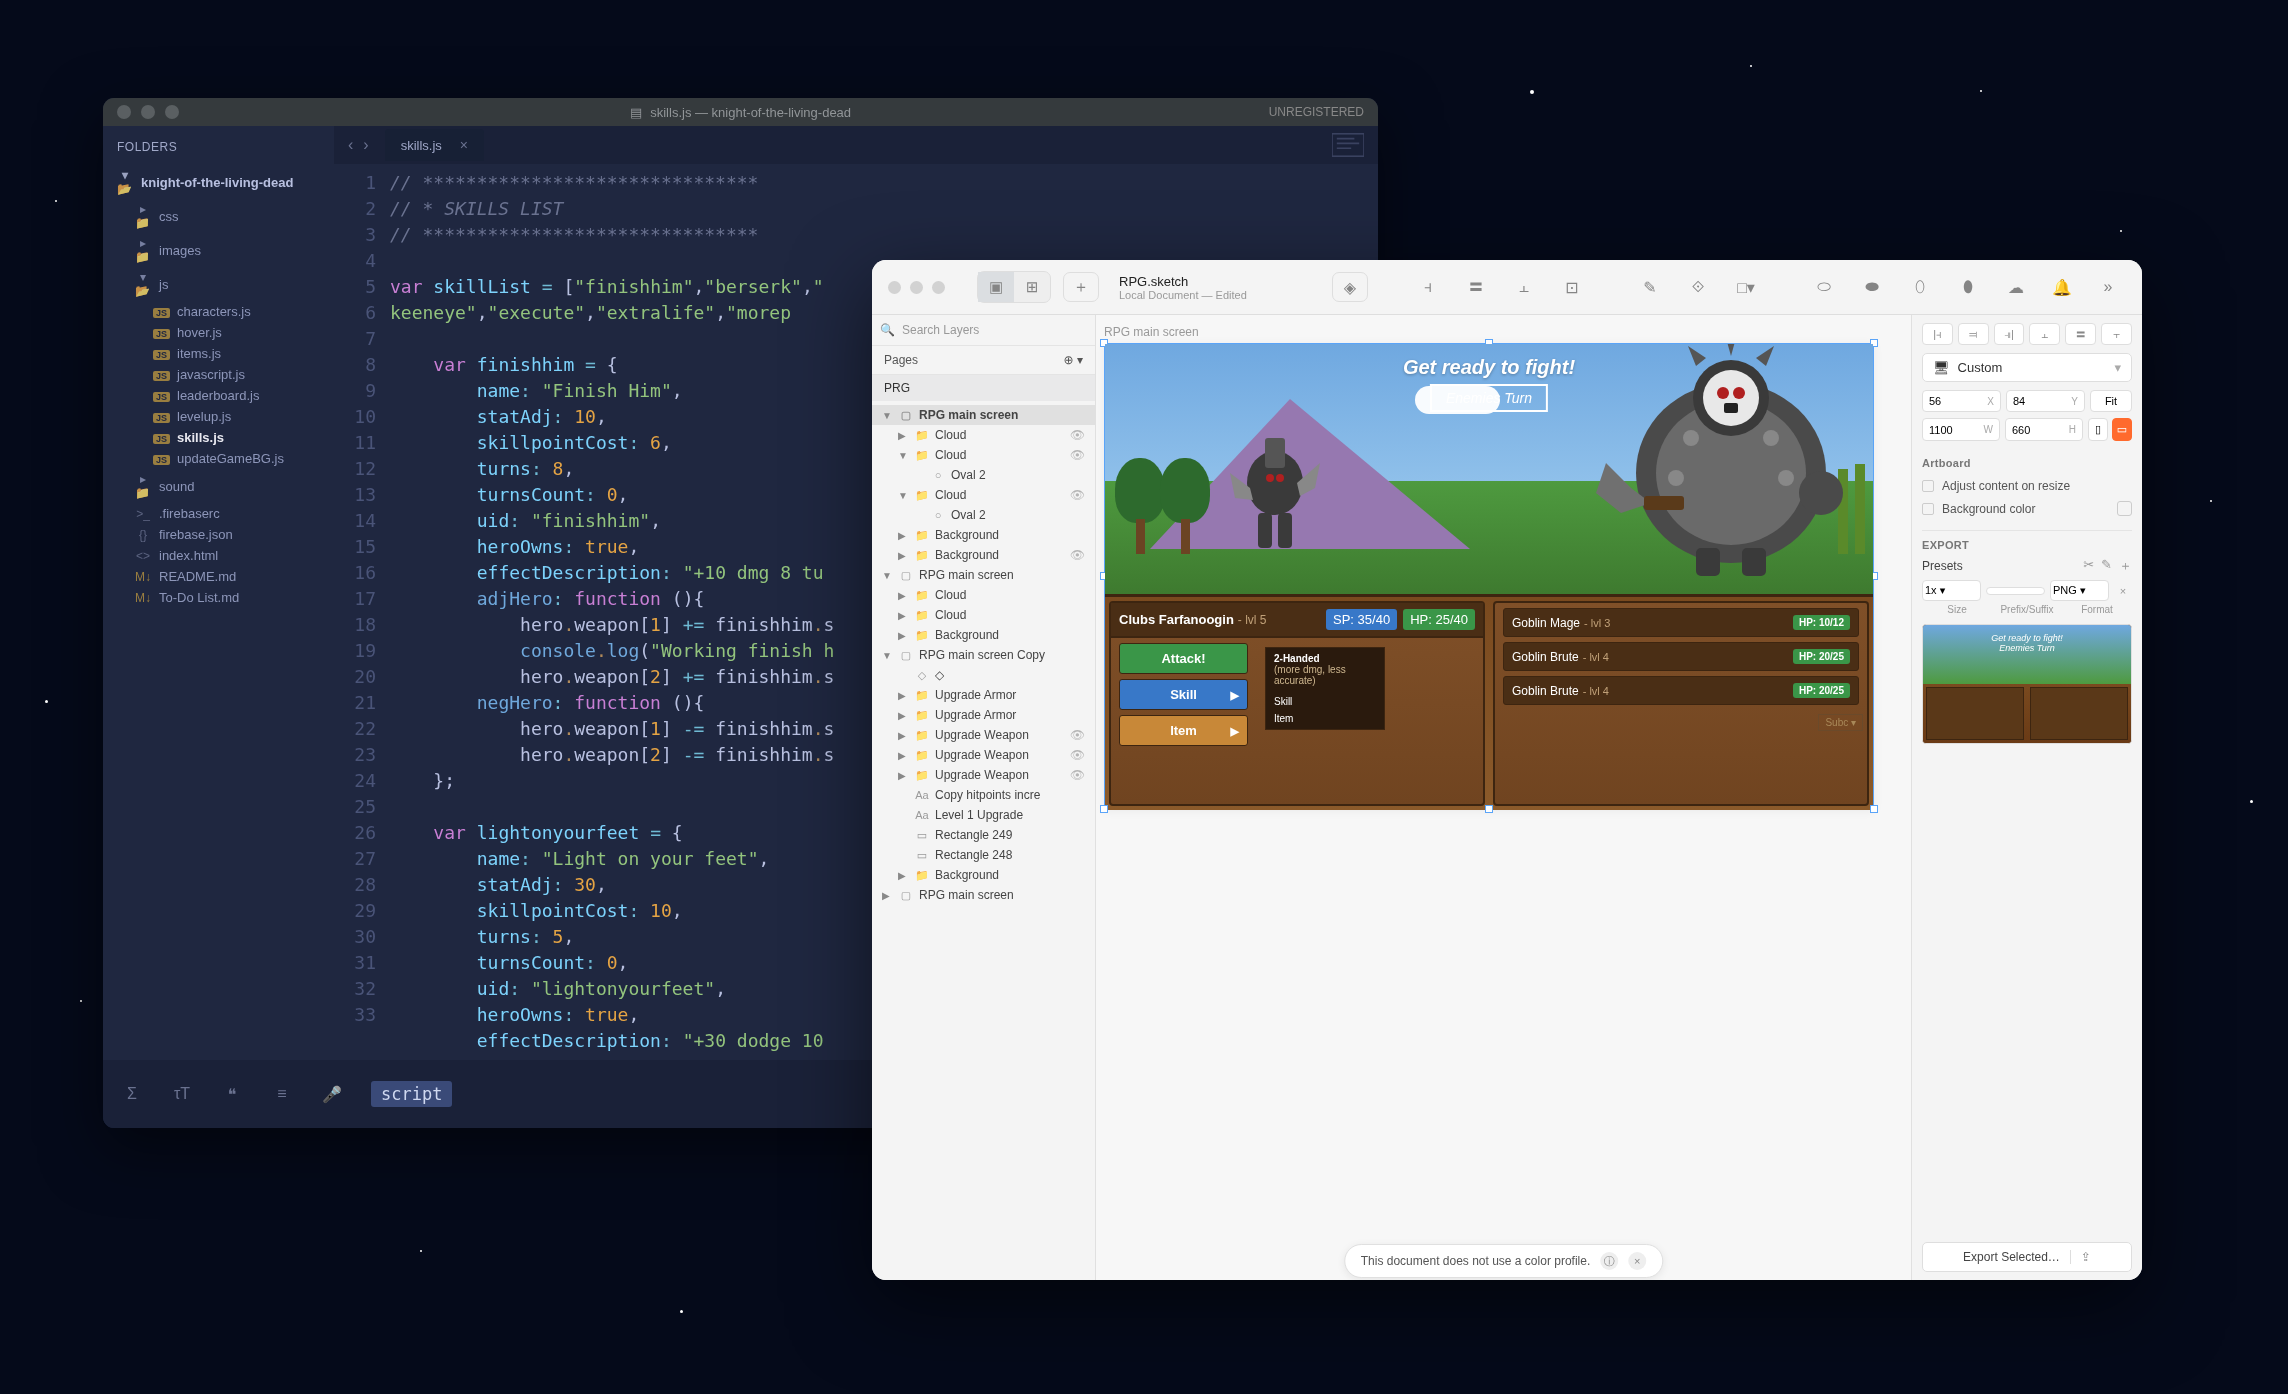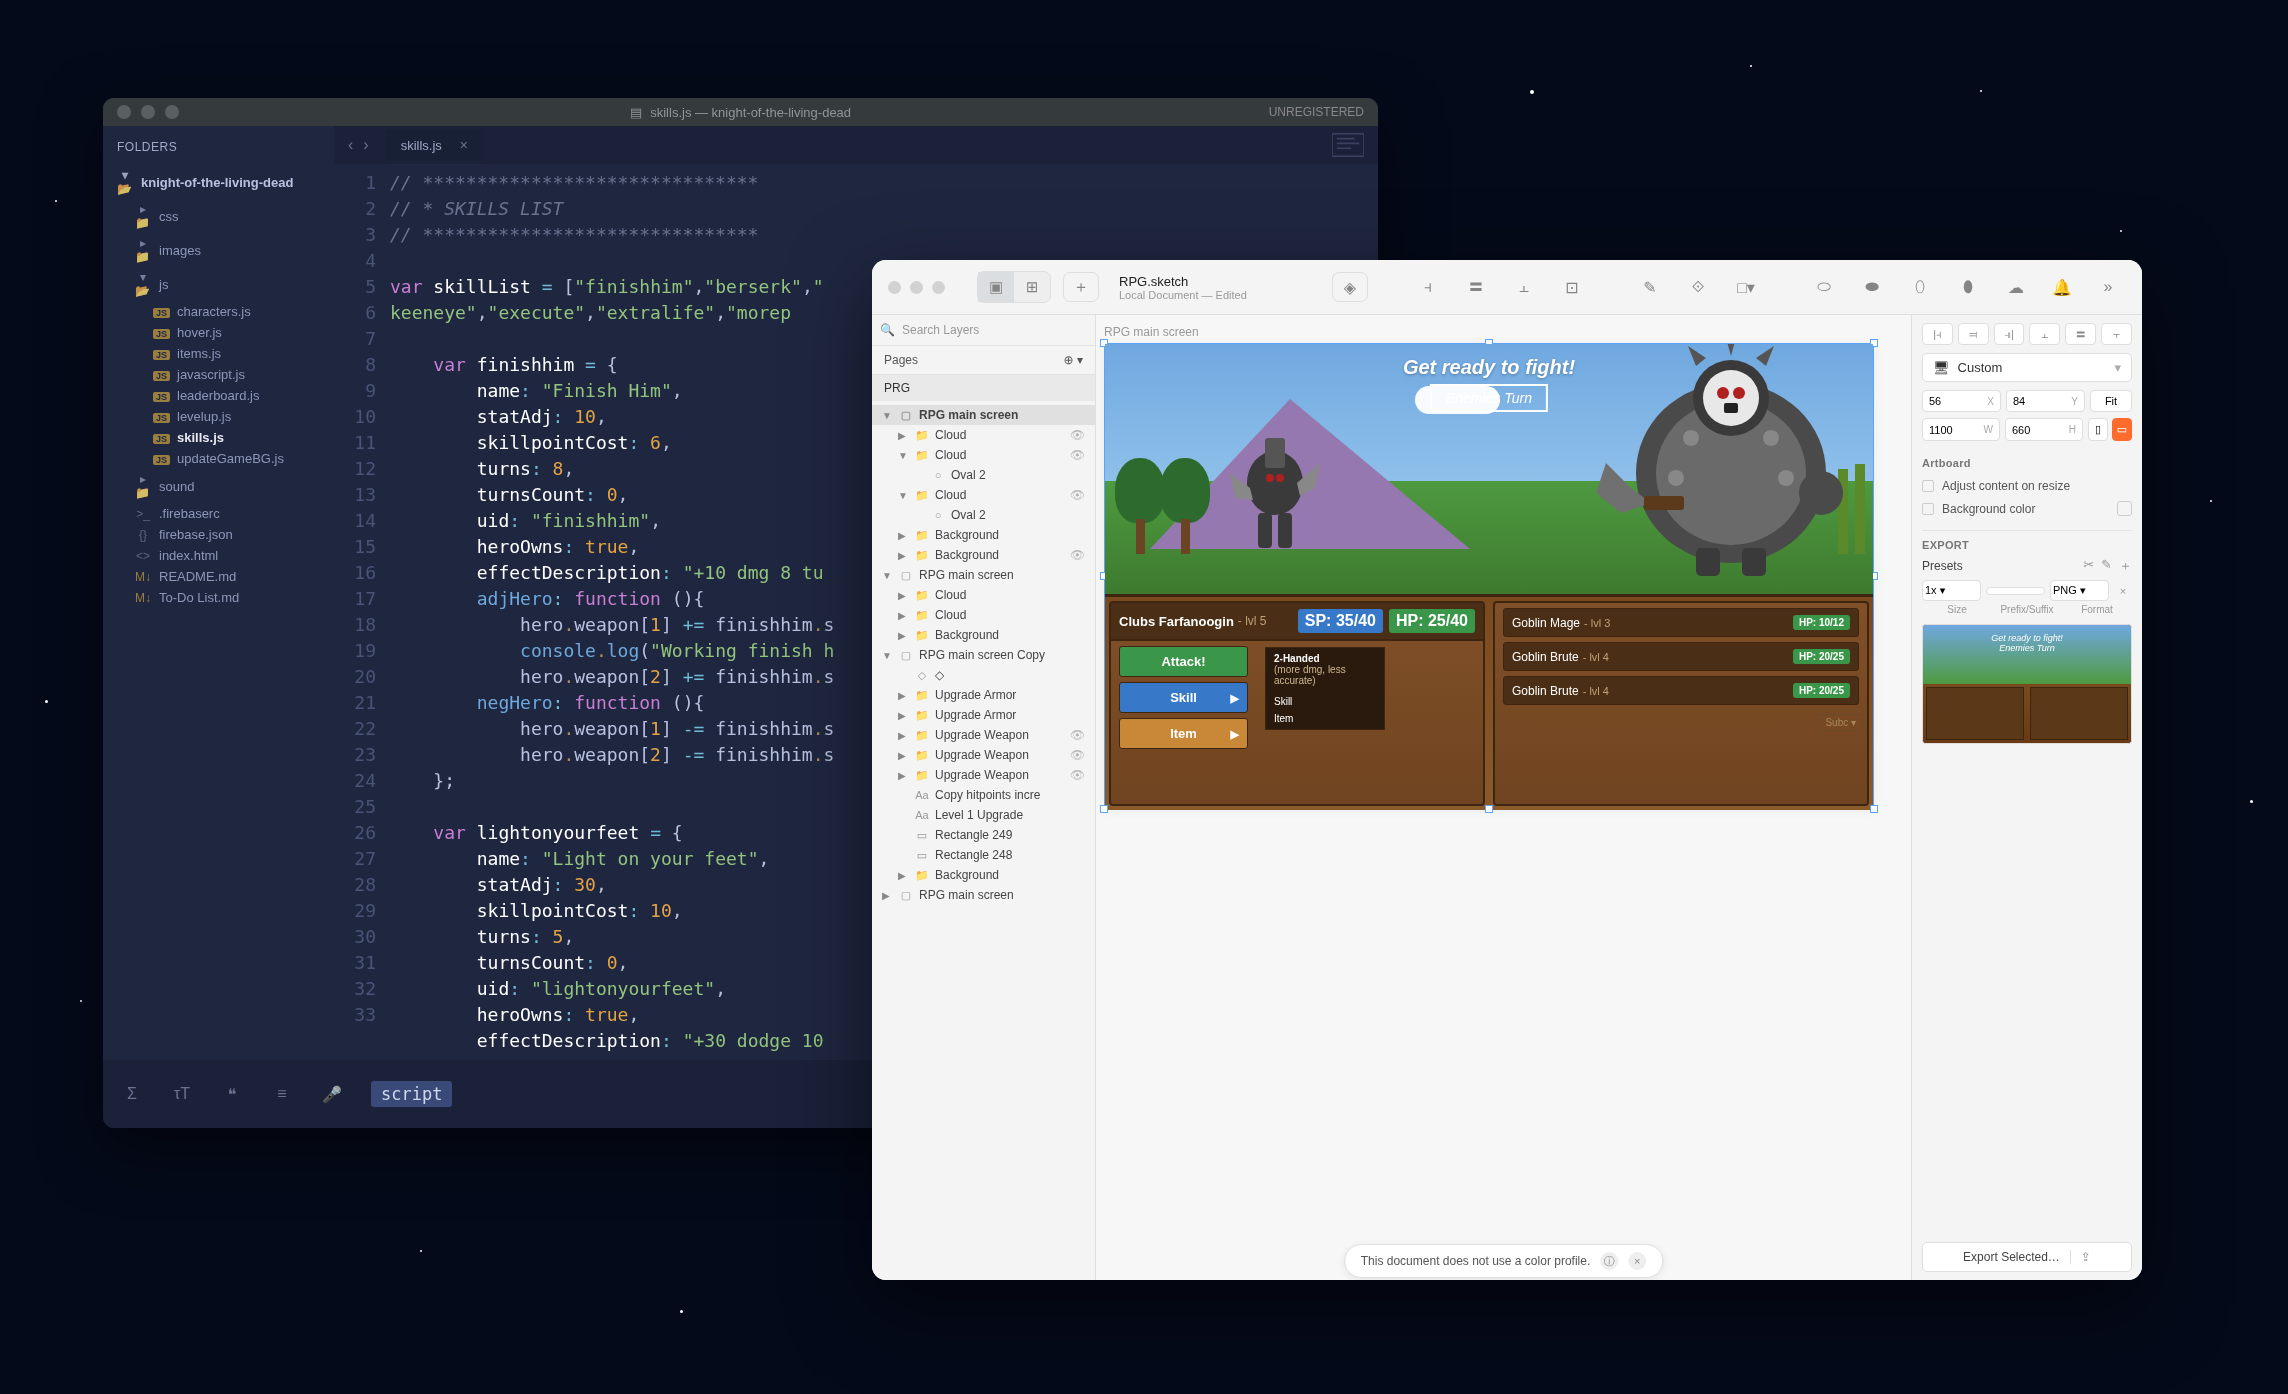--- a/index.html
+++ b/index.html
@@ -54,21 +54,21 @@
 .tab-x{color:#6a7290;font-size:14px}
 .minimap{margin-left:auto;color:#3a4260;width:32px;height:24px}
 .code-content{display:flex;flex:1;font-family:Menlo,Consolas,monospace;font-size:18px;line-height:26px}
 .gutter{width:56px;text-align:right;padding:6px 14px 6px 0;color:#4a5478}
 .code-lines{flex:1;padding:6px 0;color:#b8c0e0;white-space:pre}
 .code-lines .kw{color:#c87fd4}
 .code-lines .s{color:#93c47d}
 .code-lines .n{color:#e5a444}
 .code-lines .c{color:#6a7290;font-style:italic}
 .code-lines .fn{color:#6fa8dc}
-.code-lines .prop{color:#ffffff}
+.code-lines .prop{color:#7dd3fc}
 .code-lines .op{color:#6fbad4}
 .code-lines .dot{color:#b08a5a}
 
 .editor-footer{height:68px;background:#1a2138;display:flex;align-items:center;padding:0 18px;gap:28px}
 .footer-ico{width:22px;height:22px;color:#6a7290;display:flex;align-items:center;justify-content:center}
 .mic{color:#5aa4f8}
 .script-tag{background:#3a4a78;color:#cfd8f0;padding:3px 10px;border-radius:3px;font-family:Menlo,monospace;font-size:17px}
 
 
 .sketch-window{
@@ -119,21 +119,21 @@
 .banner-h{color:#fff;font-size:20px;font-style:italic;font-weight:600;text-shadow:0 1px 3px rgba(0,0,0,.3)}
 .banner-sub{margin-top:5px;display:inline-block;border:2px solid #fff;padding:4px 14px;color:#fff;font-style:italic;font-size:14px}
 .cloud{position:absolute;background:#fff;border-radius:30px;opacity:.95}
 .hero{position:absolute;bottom:36px;left:120px;width:100px;height:130px}
 .boss{position:absolute;bottom:16px;right:22px;width:255px;height:240px}
 .game-panel{height:216px;background:linear-gradient(#7a4a1f,#8b5a2a);display:flex;border-top:3px solid #3d2510}
 .panel-col{flex:1;border:2px solid #3d2510;margin:4px;border-radius:4px;background:linear-gradient(#805028,#704420)}
 .player-bar{display:flex;align-items:center;padding:6px 8px;border-bottom:2px solid #3d2510;background:#4a2e15}
 .player-name{color:#fff;font-size:13px;font-weight:600}
 .player-lvl{color:#c0a078;font-size:12px;margin-left:4px}
-.stat-badge{margin-left:auto;padding:3px 7px;border-radius:3px;font-size:16px;font-weight:700;color:#fff}
+.stat-badge{margin-left:auto;padding:3px 7px;border-radius:3px;font-size:13px;font-weight:400;color:#fff}
 .sp{background:#3878c8}
 .hp{background:#3a9648}
 .act-btn{margin:5px 8px;padding:7px;text-align:center;color:#fff;font-size:13px;font-weight:600;border:1px solid #3d2510;border-radius:3px;position:relative}
 .btn-attack{background:#3a9648}
 .btn-skill{background:#3878c8}
 .btn-item{background:#c88838}
 .btn-arrow{position:absolute;right:8px;top:50%;transform:translateY(-50%);color:#fff;font-size:11px}
 .tooltip{position:absolute;left:154px;top:44px;background:#2a1a0d;border:1px solid #3d2510;padding:5px 8px;font-size:10px;color:#cfb890;width:120px}
 .tooltip .t{color:#fff;font-weight:600}
 .enemy-row{margin:5px 8px;padding:6px 8px;background:#4a2e15;border:1px solid #3d2510;border-radius:3px;display:flex;align-items:center}

